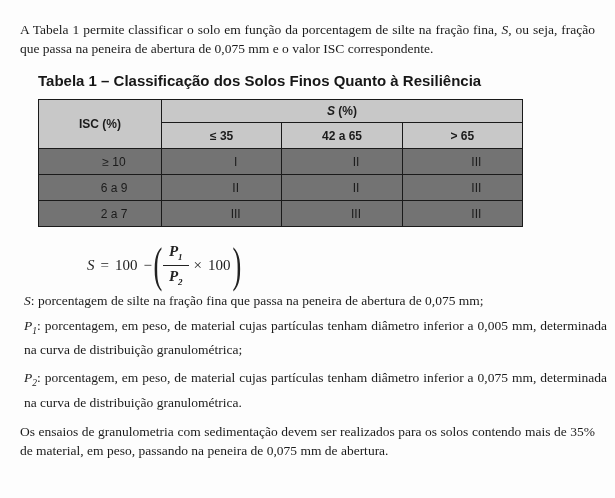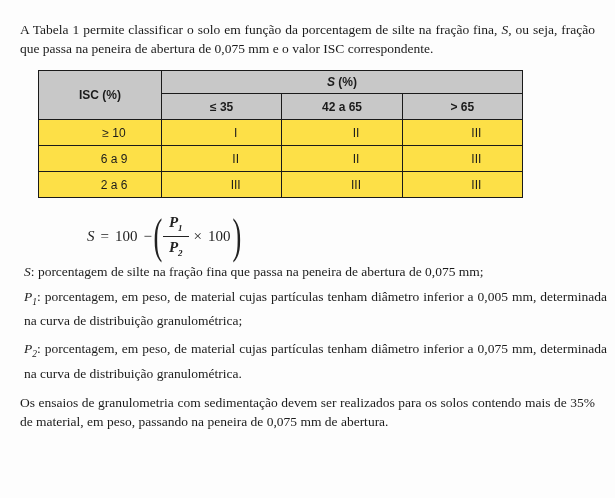--- a/index.html
+++ b/index.html
@@ -34,21 +34,21 @@
   .soil-table th, .soil-table td {
     border: 1.6px solid #1a1a1a;
     text-align: center;
     vertical-align: middle;
     font-family: "Liberation Sans", sans-serif;
     font-size: 12px;
     padding: 0;
     height: 25px;
   }
   .soil-table th { background: #c8c8c8; font-weight: bold; }
-  .soil-table td { background: #fde047; font-weight: normal; padding-left: 28px; }
+  .soil-table td { background: #737373; font-weight: normal; padding-left: 28px; }
   .soil-table .corner { width: 122px; }
   .soil-table .group-row th { height: 22px; }
 
   .formula-row {
     display: flex;
     align-items: center;
     margin: 12px 0 0 76px;
     height: 52px;
     font: 15px/1 "Liberation Serif", serif;
     color: #222;
@@ -81,20 +81,21 @@
   .def-sub { font-size: 9.5px; font-style: italic; }
   .closing { margin-top: 10px; }
 </style>
 </head>
 <body>
 
 <div class="page">
 
   <p class="body-text intro"><span>A Tabela 1 permite classificar o solo em função da porcentagem de silte na fração fina, </span><span class="ital">S</span><span>, ou seja, fração que passa na peneira de abertura de 0,075 mm e o valor ISC correspondente.</span></p>
 
+  <h2 class="table-title">Tabela 1 – Classificação dos Solos Finos Quanto à Resiliência</h2>
 
   <table class="soil-table">
     <tbody>
       <tr class="group-row">
         <th class="corner" rowspan="2">ISC (%)</th>
         <th colspan="3"><span class="ital">S</span><span> (%)</span></th>
       </tr>
       <tr>
         <th>≤ 35</th>
         <th>42 a 65</th>
@@ -106,21 +107,21 @@
         <td>II</td>
         <td>III</td>
       </tr>
       <tr>
         <td>6 a 9</td>
         <td>II</td>
         <td>II</td>
         <td>III</td>
       </tr>
       <tr>
-        <td>2 a 6</td>
+        <td>2 a 7</td>
         <td>III</td>
         <td>III</td>
         <td>III</td>
       </tr>
     </tbody>
   </table>
 
   <div class="formula-row">
     <span class="f-ital">S</span>
     <span>=</span>

